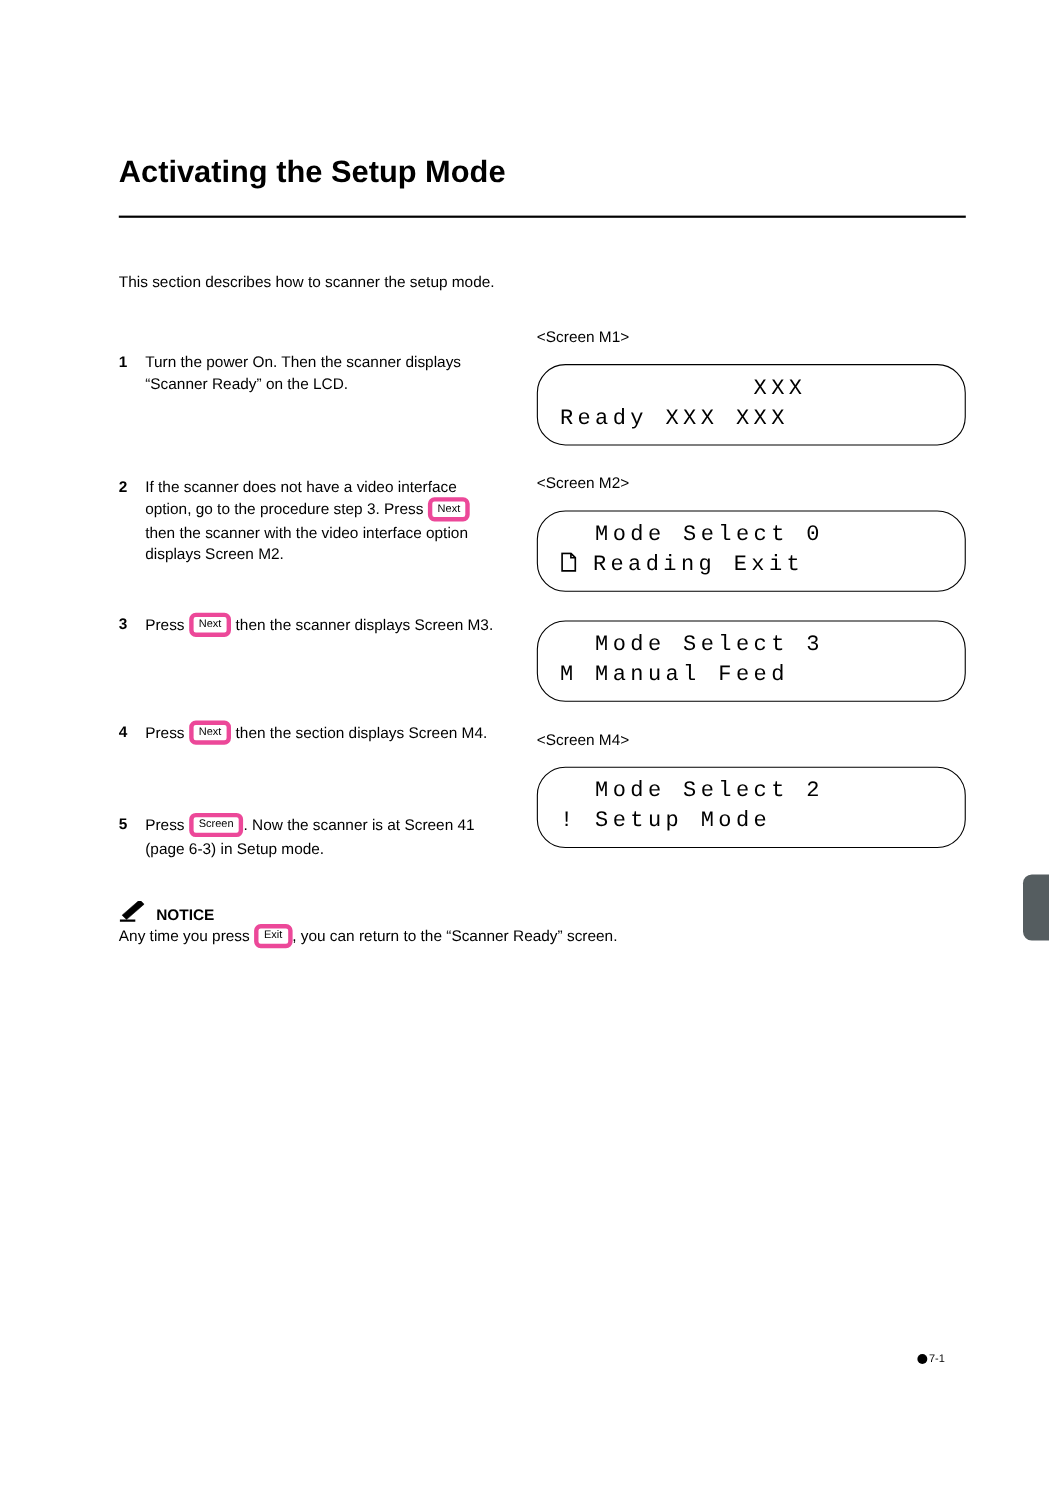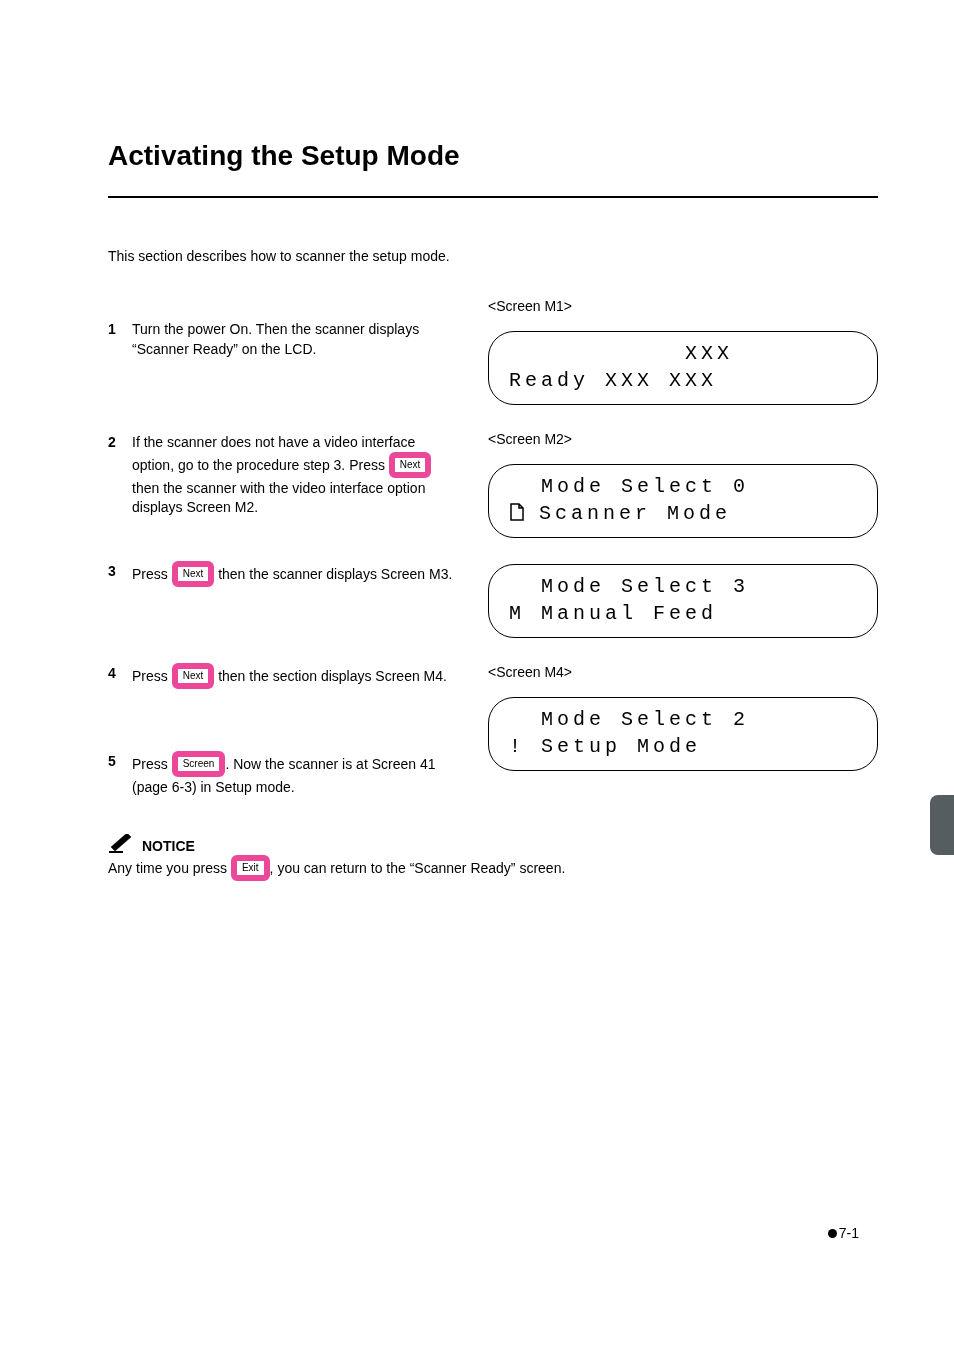--- a/index.html
+++ b/index.html
@@ -51,21 +51,21 @@
     .step-num {
       font-weight: bold;
       width: 24px;
       flex-shrink: 0;
     }
     .step-body {
       flex: 1;
     }
     .key-btn {
       display: inline-block;
-      border: 6px solid #ec4899;
+      border: 4px solid #ec4899;
       border-radius: 6px;
       font-size: 10px;
       padding: 0px 5px 1px 5px;
       line-height: 1.3;
       vertical-align: middle;
       position: relative;
       top: -1px;
     }
     .screen-label {
       font-size: 14px;
@@ -120,21 +120,21 @@
       width: 24px;
       height: 60px;
       background: #555d60;
       border-top-left-radius: 8px;
       border-bottom-left-radius: 8px;
     }
     .page-num {
       position: absolute;
       right: 95px;
       bottom: 110px;
-      font-size: 14px;
+      font-size: 10px;
       display: flex;
       align-items: center;
       gap: 2px;
     }
     .bullet {
       width: 9px;
       height: 9px;
       background: #000;
       border-radius: 50%;
       display: inline-block;
@@ -194,21 +194,21 @@
     </div>
 
     <div class="right-col">
 
       <div class="screen-label">&lt;Screen M1&gt;</div>
       <div class="lcd"><div>           XXX</div><div>Ready XXX XXX</div></div>
 
       <div class="screen-label">&lt;Screen M2&gt;</div>
       <div class="lcd"><div>  Mode Select 0</div><div><span class="lcd-icon"><svg width="16" height="18" viewBox="0 0 16 18" style="vertical-align:-2px">
                 <path d="M2 1 L10 1 L14 5 L14 17 L2 17 Z M10 1 L10 5 L14 5" fill="none" stroke="#000" stroke-width="1.5"></path>
-              </svg></span><span>Scanner Mode</span></div></div>
+              </svg></span><span>Reading Exit</span></div></div>
 
       <div class="lcd"><div>  Mode Select 3</div><div>M Manual Feed</div></div>
 
       <div class="screen-label">&lt;Screen M4&gt;</div>
       <div class="lcd"><div>  Mode Select 2</div><div>! Setup Mode</div></div>
 
     </div>
 
   </div>
 

